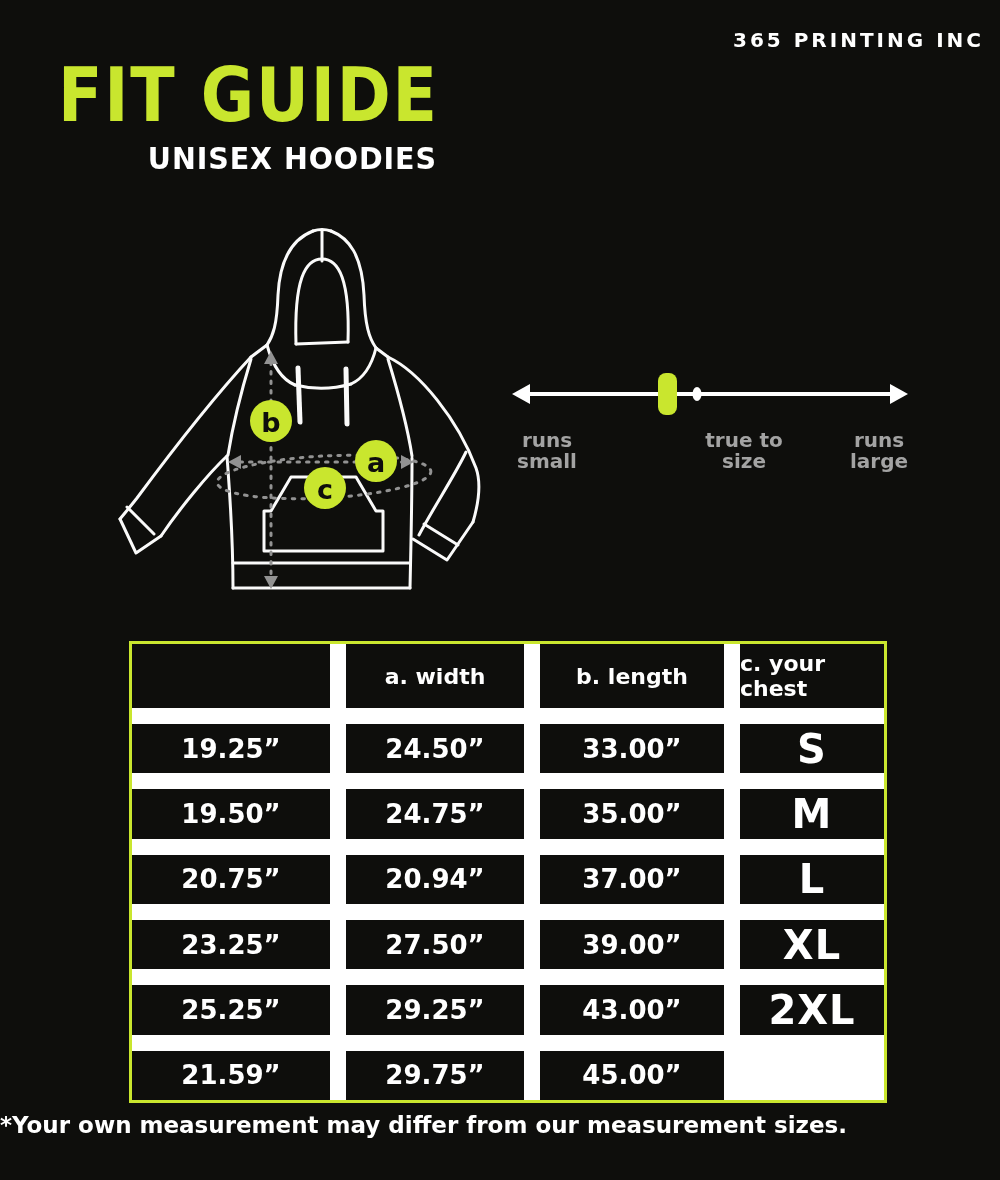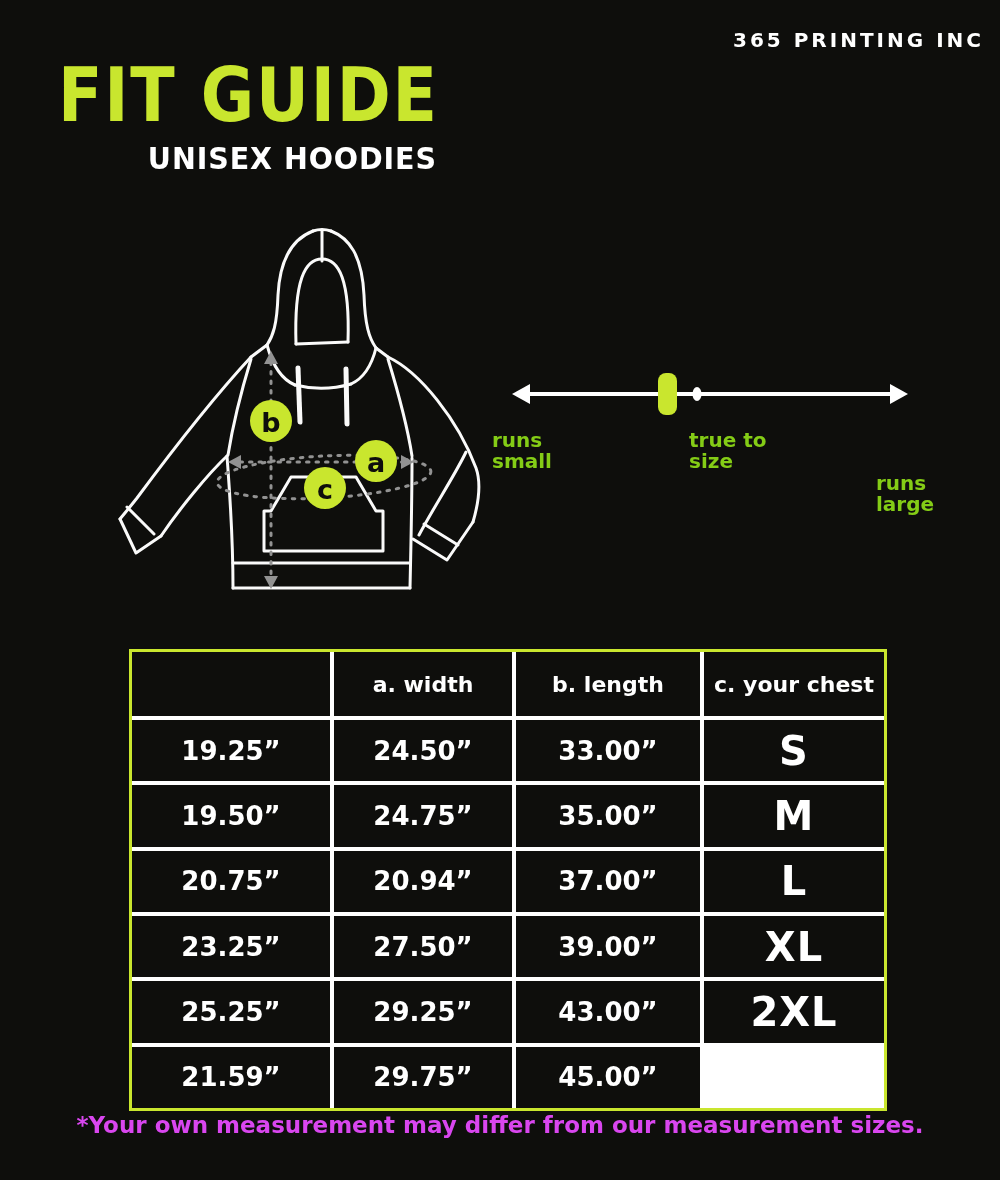--- a/index.html
+++ b/index.html
@@ -29,48 +29,47 @@
     text-align:right;font-size:31px;font-weight:bold;
     letter-spacing:1px;color:#fff;
     transform:scaleX(0.92);transform-origin:437px center;
     white-space:nowrap;
   }
   .hoodie-svg{position:absolute;left:100px;top:225px;width:400px;height:380px;}
   .scale-svg{position:absolute;left:505px;top:360px;width:410px;height:70px;}
   .scale-label{
     position:absolute;top:430px;width:110px;
     transform:translateX(-50%);
-    text-align:left;font-size:20px;font-weight:bold;line-height:21px;
-    color:#84cc16;
+    text-align:center;font-size:20px;font-weight:bold;line-height:21px;
+    color:#a3a3a3;
   }
   .scale-label.l1{left:547px;}
   .scale-label.l2{left:744px;}
-  .scale-label.l3{left:931px;margin-top:43px;}
+  .scale-label.l3{left:879px;}
   .size-table{
     position:absolute;left:129px;top:641px;
     width:752px;height:456px;
     background:#fff;
     border:3px solid #c9e62e;
     display:grid;
     grid-template-columns:198px 178px 184px 1fr;
     grid-template-rows:64px repeat(6, 1fr);
-    gap:4px;
-    margin-top:8px;
+    gap:16px;
   }
   .cell{
     background:#0e0e0c;
     display:flex;align-items:center;justify-content:center;
     color:#fff;
   }
   .cell.head{font-size:22px;font-weight:bold;}
   .cell.size{font-size:40px;font-weight:bold;letter-spacing:1px;}
   .cell.val{font-size:26px;font-weight:bold;}
   .footnote{
     position:absolute;left:0;top:1112px;width:1000px;
-    text-align:center;font-size:23px;font-weight:bold;color:#d946ef;
+    text-align:left;font-size:23px;font-weight:bold;color:#ffffff;
   }
 </style>
 </head>
 <body>
 
 <div class="page">
 
   <div class="brand">365 PRINTING INC</div>
   <div class="title">FIT GUIDE</div>
   <div class="subtitle">UNISEX HOODIES</div>

